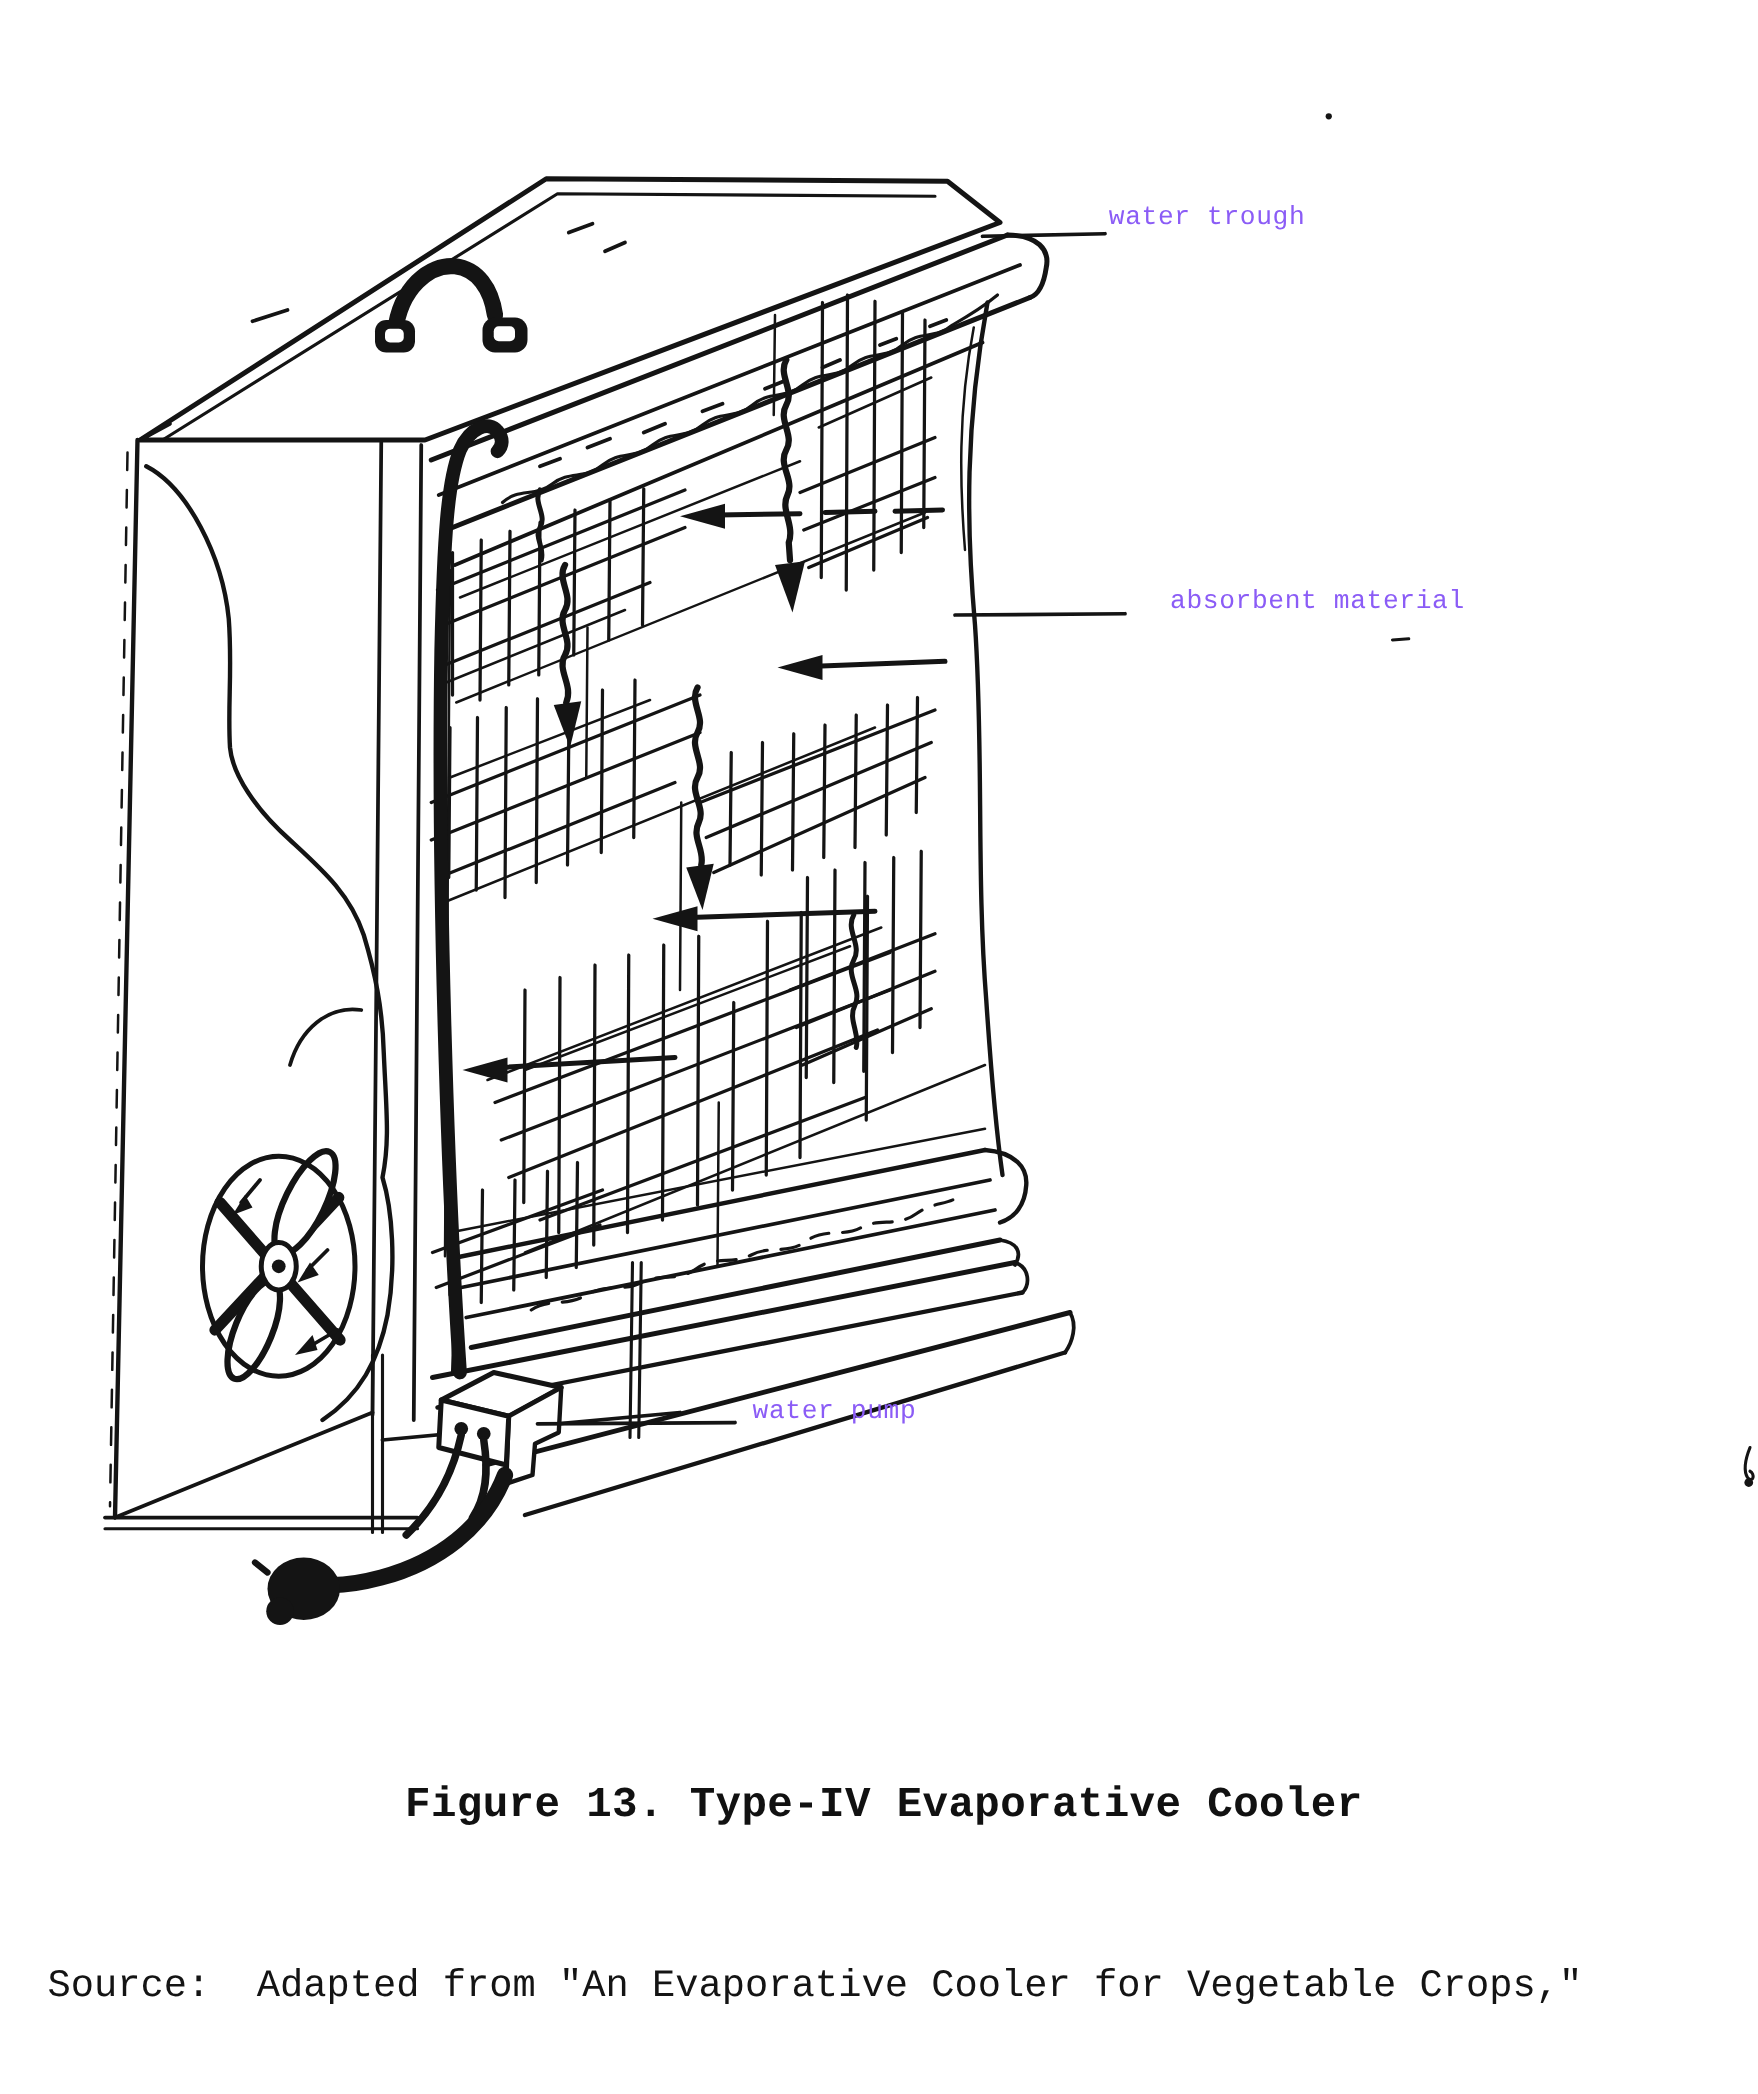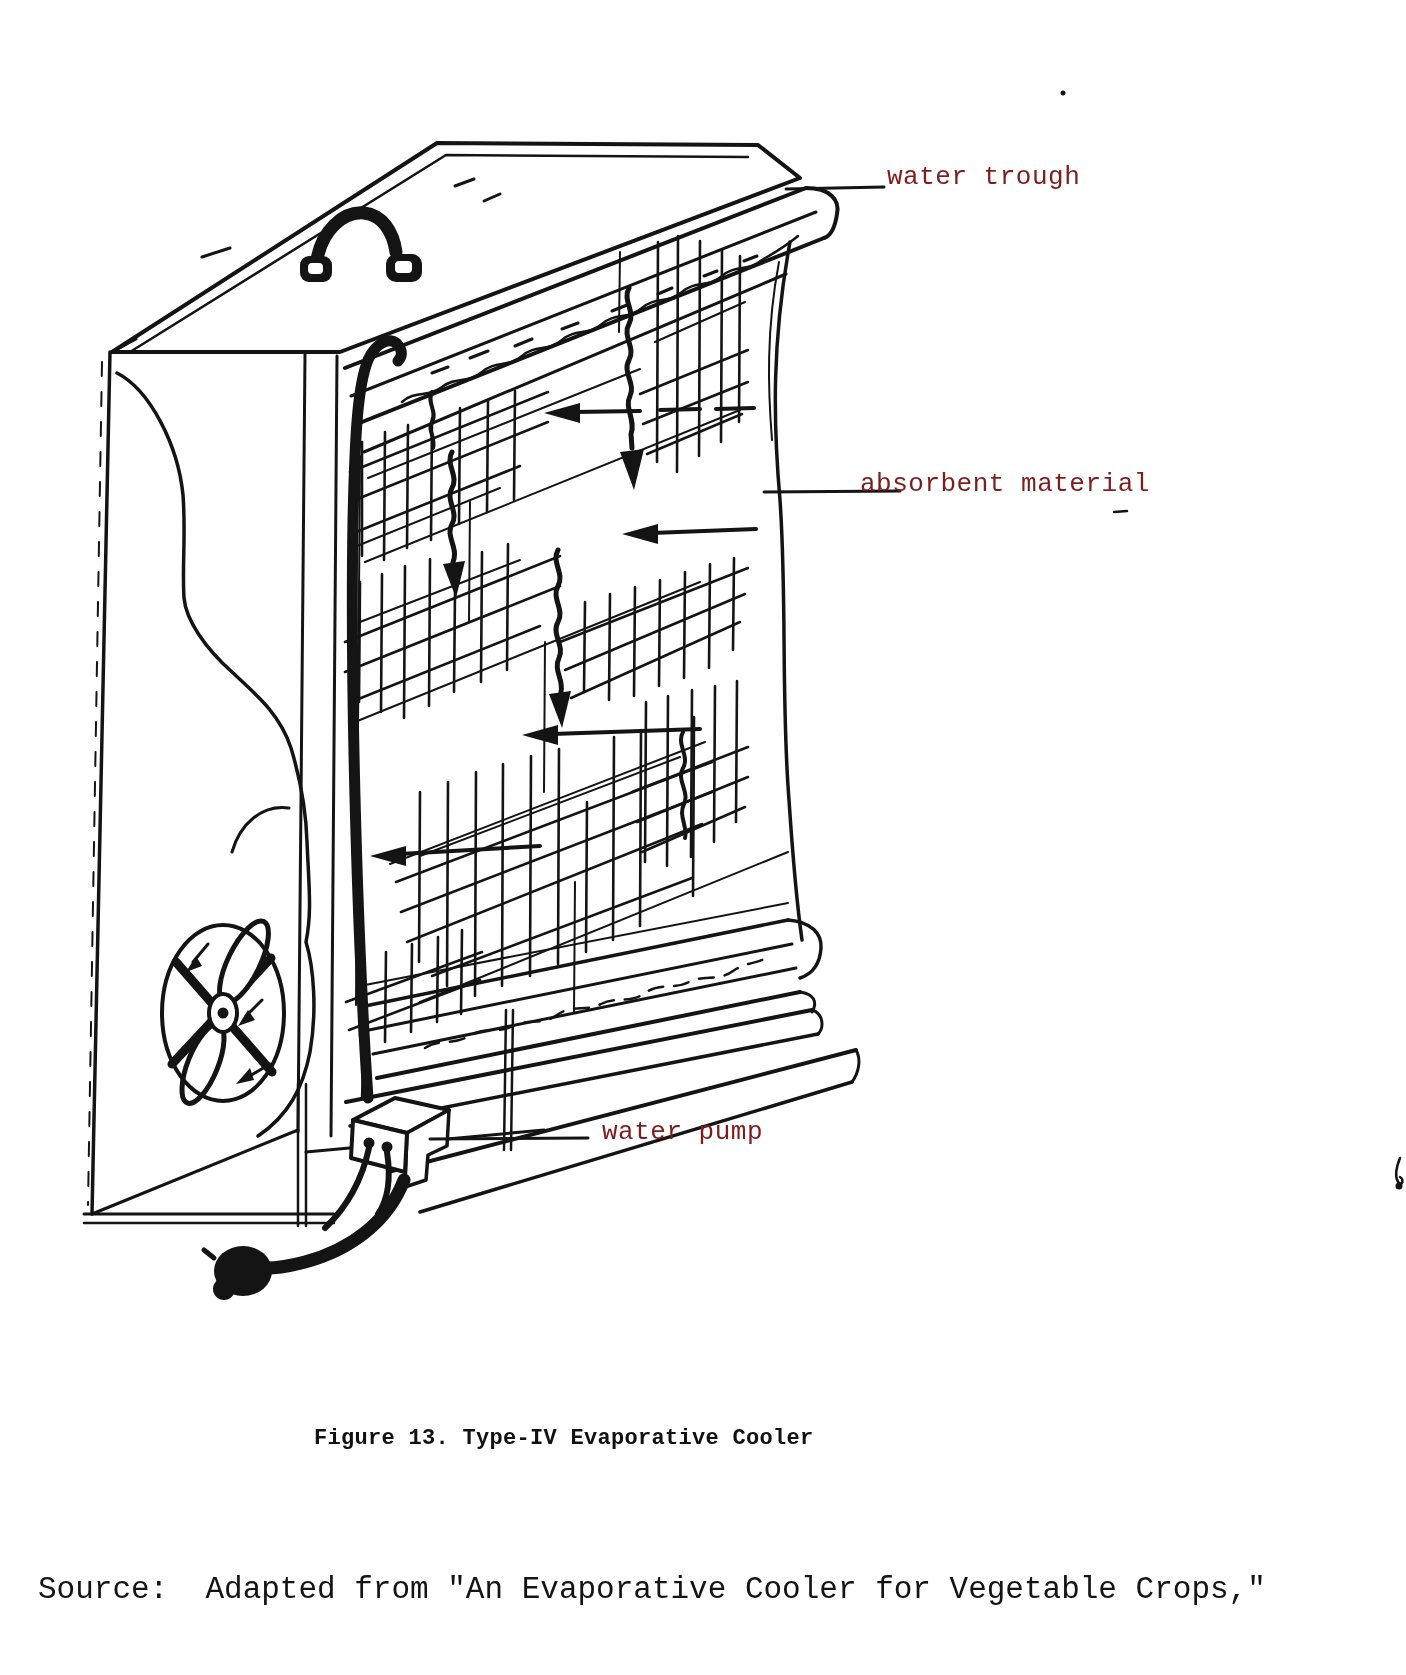--- a/index.html
+++ b/index.html
@@ -3,25 +3,25 @@
 <meta charset="utf-8">
 <style>
   html,body{margin:0;padding:0;}
   body{
     width:1406px;height:1675px;background:#ffffff;position:relative;
     font-family:"Liberation Mono", monospace;color:#141414;overflow:hidden;
   }
   .page{position:absolute;inset:0;}
   svg.diagram{position:absolute;left:0;top:0;}
   .diagram-label{
-    position:absolute;font-size:26px;line-height:1;white-space:pre;
-    letter-spacing:0.5px;color:#7f1d1d;
+    position:absolute;font-size:21px;line-height:1;white-space:pre;
+    letter-spacing:0.5px;color:#8b5cf6;
   }
   .figure-caption{
-    position:absolute;left:314px;top:1426px;font-size:22px;font-weight:bold;
+    position:absolute;left:324px;top:1426px;font-size:34px;font-weight:bold;
     white-space:pre;letter-spacing:0.3px;color:#111111;
   }
   .source-block{
     position:absolute;left:38px;top:1492px;font-size:31px;line-height:39px;
     white-space:pre;color:#141414;
   }
 </style>
 </head>
 <body>
 
@@ -204,21 +204,21 @@
     <g>
       <circle cx="1063" cy="93" r="2.5" fill="#141414" stroke="none"></circle>
       <path d="M1114,512 L1127,511" stroke-width="2.5"></path>
       <path d="M1400,1158 C1396,1168 1395,1177 1398,1182 C1403,1187 1404,1179 1400,1177" stroke-width="2.5"></path>
       <circle cx="1399" cy="1186" r="3.5" fill="#141414" stroke="none"></circle>
     </g>
   </svg>
 
   <div class="diagram-label" style="left:887px;top:164px;">water trough</div>
 
-  <div class="diagram-label" style="left:860px;top:471px;">absorbent material</div>
+  <div class="diagram-label" style="left:936px;top:471px;">absorbent material</div>
 
   <div class="diagram-label" style="left:591px;top:1119px;margin-left:11px;">water pump</div>
 
   <div class="figure-caption">Figure 13. Type-IV Evaporative Cooler</div>
 
   <div class="source-block">
     <div>Source:  Adapted from "An Evaporative Cooler for Vegetable Crops,"</div>
     
     
   </div>

